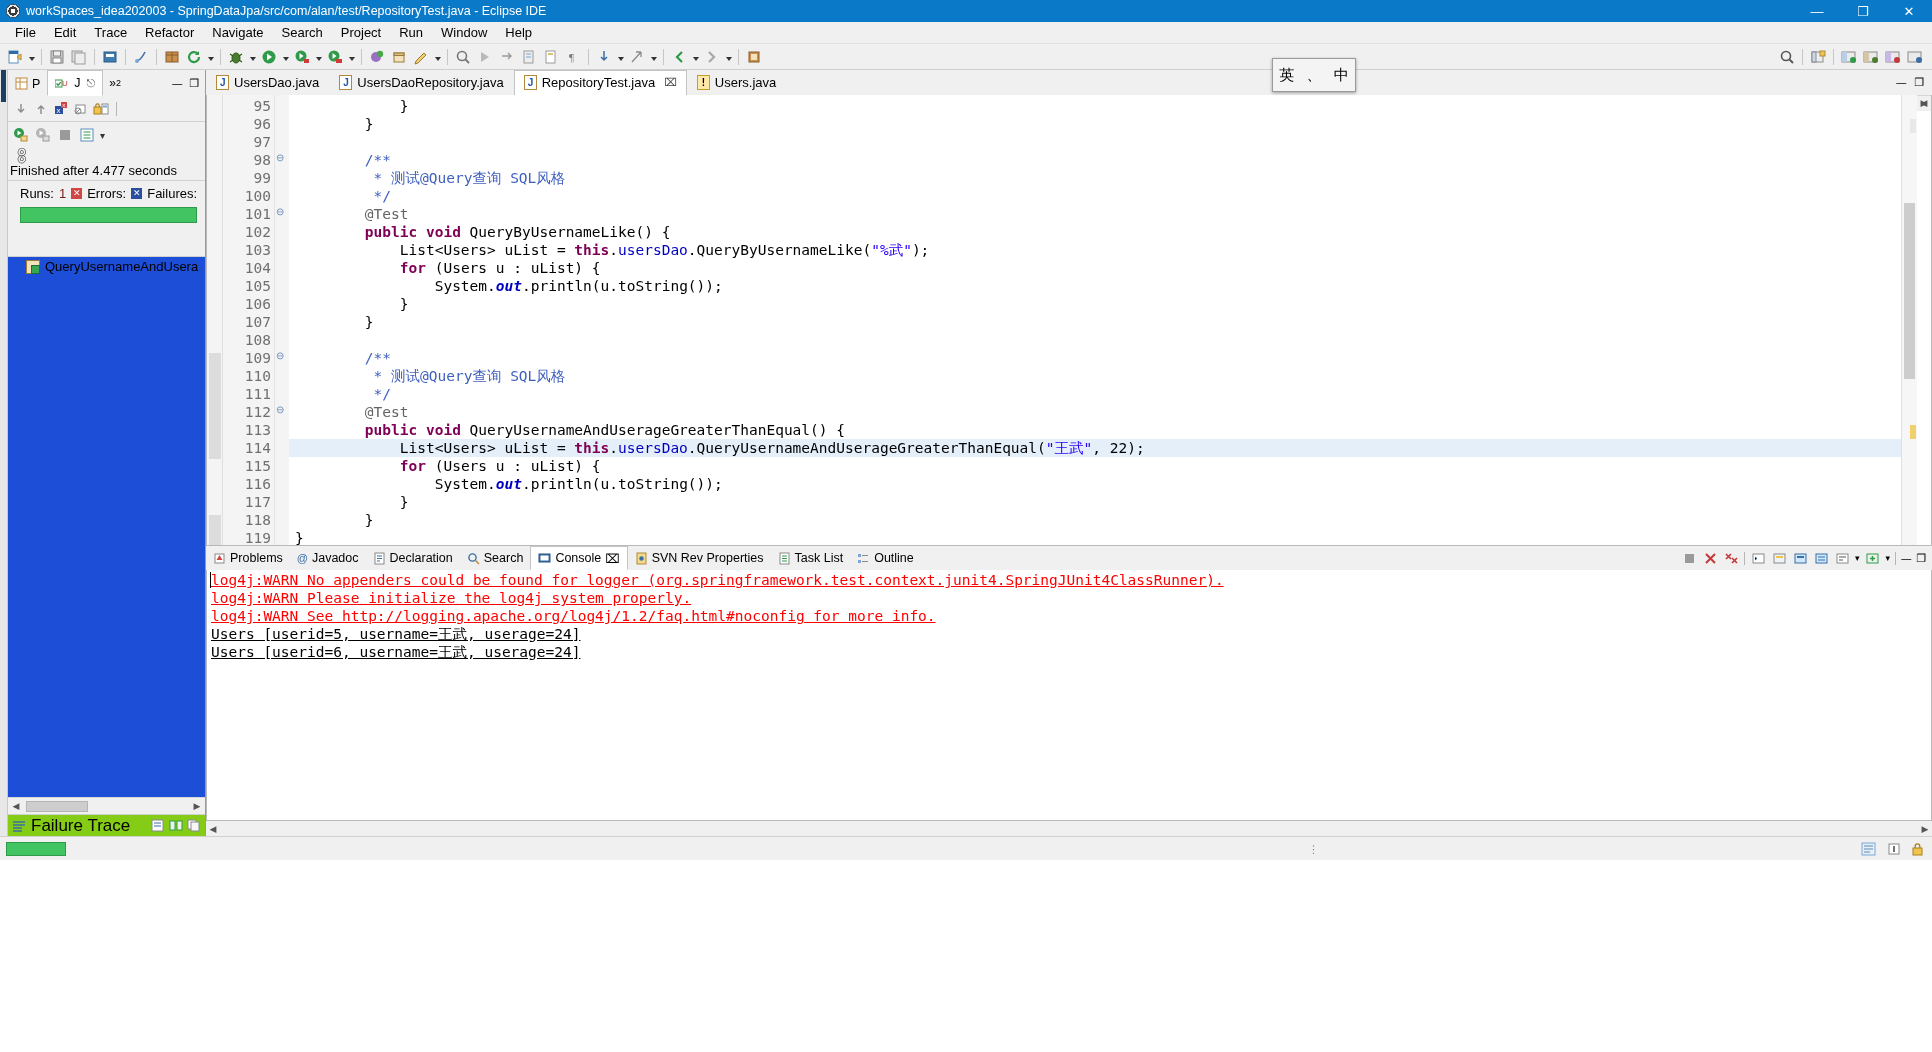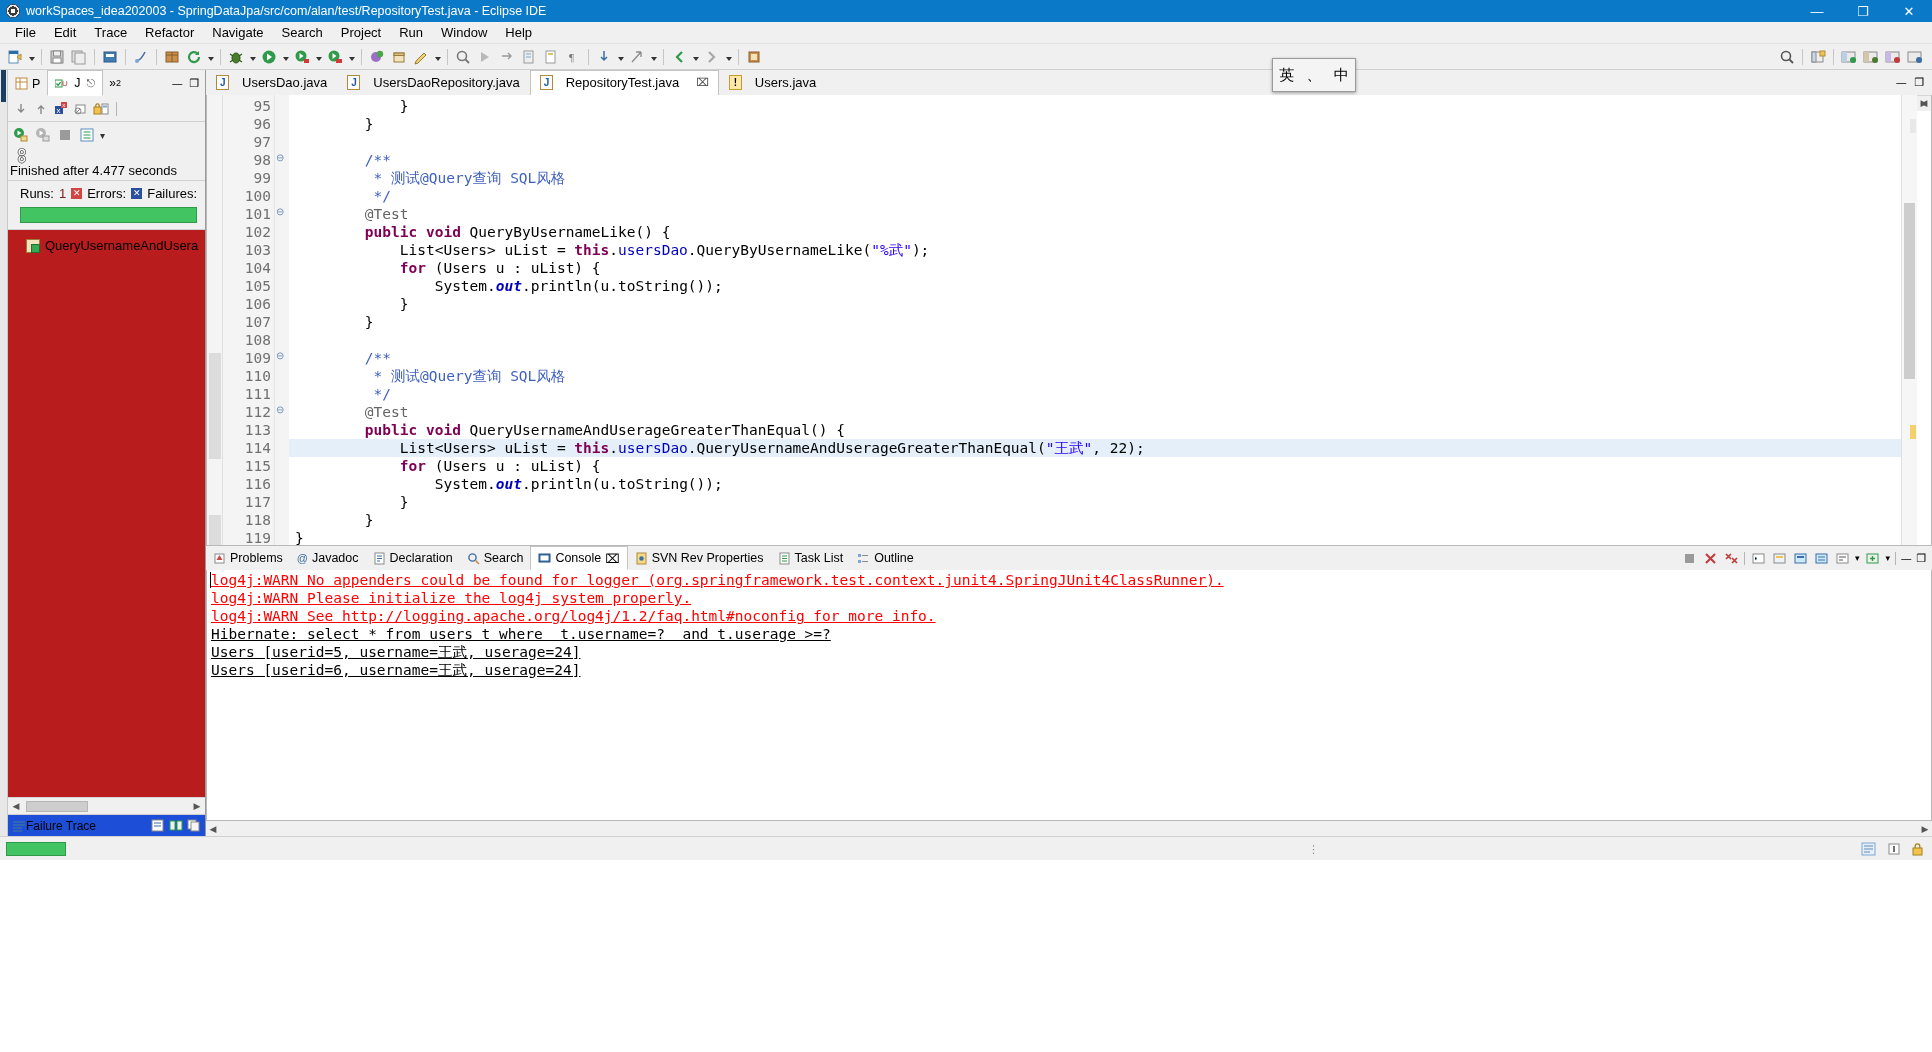--- a/index.html
+++ b/index.html
@@ -138,41 +138,41 @@
     white-space: nowrap; overflow: hidden;
   }
   .cnt-lbl { color:#000; }
   .cnt-val { color:#7a2020; }
   .err-sq { width:11px;height:11px;display:inline-block;background:#d14545;color:#fff;font-size:9px;line-height:11px;text-align:center;}
   .fail-sq { width:11px;height:11px;display:inline-block;background:#2a4f9e;color:#fff;font-size:9px;line-height:11px;text-align:center;}
   .progressbar {
     margin: 2px 8px 6px 12px; height: 16px;
     background: #43c463; border: 1px solid #2f9a49;
   }
-  .test-tree { flex: 1 1 auto; background: #b91c1c; border-top: 1px solid #d0d0d0; overflow: hidden; min-height:0; padding-top:6px;}
+  .test-tree { flex: 1 1 auto; background: #1d4ed8; border-top: 1px solid #d0d0d0; overflow: hidden; min-height:0; padding-top:0;margin-top:27px;}
   .tree-row { display: flex; align-items: center; gap: 5px; padding: 2px 0 2px 18px; font-size: 13px; white-space: nowrap; }
   .tree-ico { width: 14px; height: 14px; flex:0 0 14px; border:1px solid #9a7b3a; background:#f3e3bd; position: relative;}
   .tree-ico::after{content:"";position:absolute;right:-1px;bottom:-1px;width:7px;height:7px;background:#35a851;border:1px solid #1d6f33;}
   .hscroll {
     height: 17px; background: #f0f0f0; border-top: 1px solid #d6d6d6;
     display: flex; align-items: center; position: relative;
   }
   .hscroll .arrow-l, .hscroll .arrow-r { width: 16px; text-align:center; font-size: 9px; color:#555; }
   .hscroll .thumb { position:absolute; left: 18px; width: 62px; height: 11px; background: #cdcdcd; border:1px solid #b5b5b5; }
   .failure-trace {
-    height: 22px; display: flex; align-items: center; 
-    padding: 0 4px; font-size: 12px; background: #1d4ed8; border-top: 1px solid #cfcfcf;
+    height: 22px; display: flex; align-items: center; gap: 5px;
+    padding: 0 4px; font-size: 17px; background: #84cc16; border-top: 1px solid #cfcfcf;
   }
   .ft-icons { margin-left: auto; display: flex; gap: 4px; }
 
   
   .editor-area { flex: 1 1 auto; display: flex; flex-direction: column; min-width: 0; background: #f0f0f0; }
   .editor-tabs { height: 26px; display: flex; align-items: stretch; background: #f0f0f0; position: relative; }
   .ed-tab {
-    display: flex; align-items: center; gap: 13px; padding: 0 9px;
+    display: flex; align-items: center; gap: 5px; padding: 0 9px;
     font-size: 13px; white-space: nowrap; color: #000;
     border: 1px solid transparent; border-bottom: none;
   }
   .ed-tab.active { background: #fff; border-color: #c4c4c4; }
   .ed-tab .close-x { font-size: 11px; color: #444; margin-left: 4px; }
   .jfile-ico {
     width: 13px; height: 15px; flex: 0 0 13px; position: relative;
     border: 1px solid #b08a3a; background: #fff;
   }
   .jfile-ico::after { content:"J"; position:absolute; left:3px; top:0px; font-size:10px; color:#2255aa; font-weight:bold; line-height:13px;}
@@ -891,21 +891,20 @@
             <span style="font-size:11px;">❐</span>
           </div>
         </div>
 
 
         <div class="console-body" id="console-body">
           <div class="caret"></div>
         <div class="oline warn">log4j:WARN No appenders could be found for logger (org.springframework.test.context.junit4.SpringJUnit4ClassRunner).</div>
             <div class="oline warn">log4j:WARN Please initialize the log4j system properly.</div>
             <div class="oline warn">log4j:WARN See http://logging.apache.org/log4j/1.2/faq.html#noconfig for more info.</div>
-            <div class="oline">Hibernate: select * from users t where  t.username=?  and t.userage &gt;=?</div>
             <div class="oline">Users [userid=5, username=王武, userage=24]</div>
             <div class="oline">Users [userid=6, username=王武, userage=24]</div>
           </div>
 
         <div class="con-hscroll">
           <span class="a">◀</span>
           <span style="margin-left:auto;" class="a">▶</span>
         </div>
       </div>
     </div>

